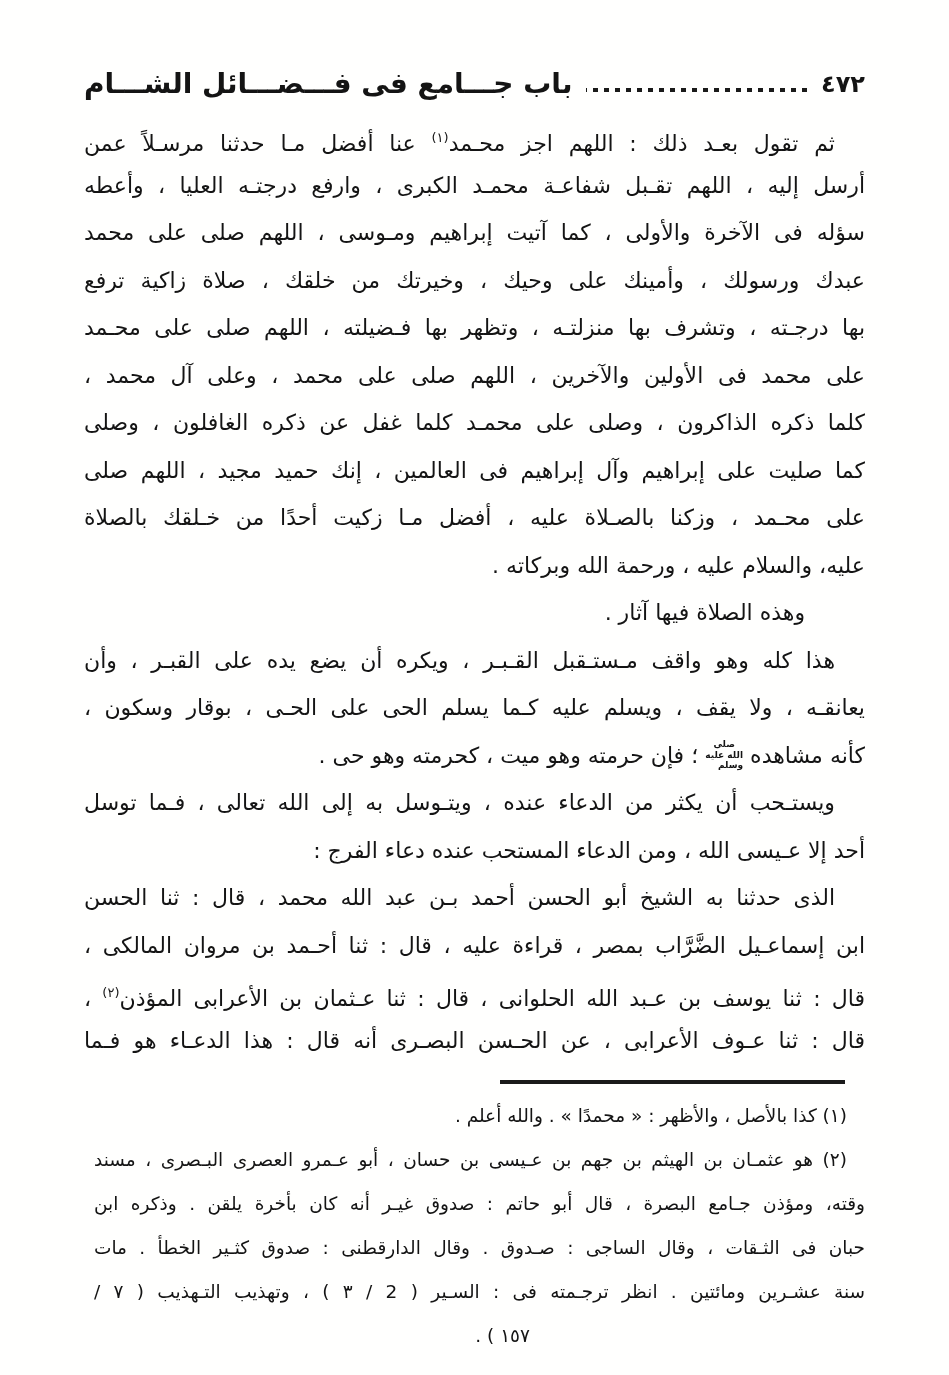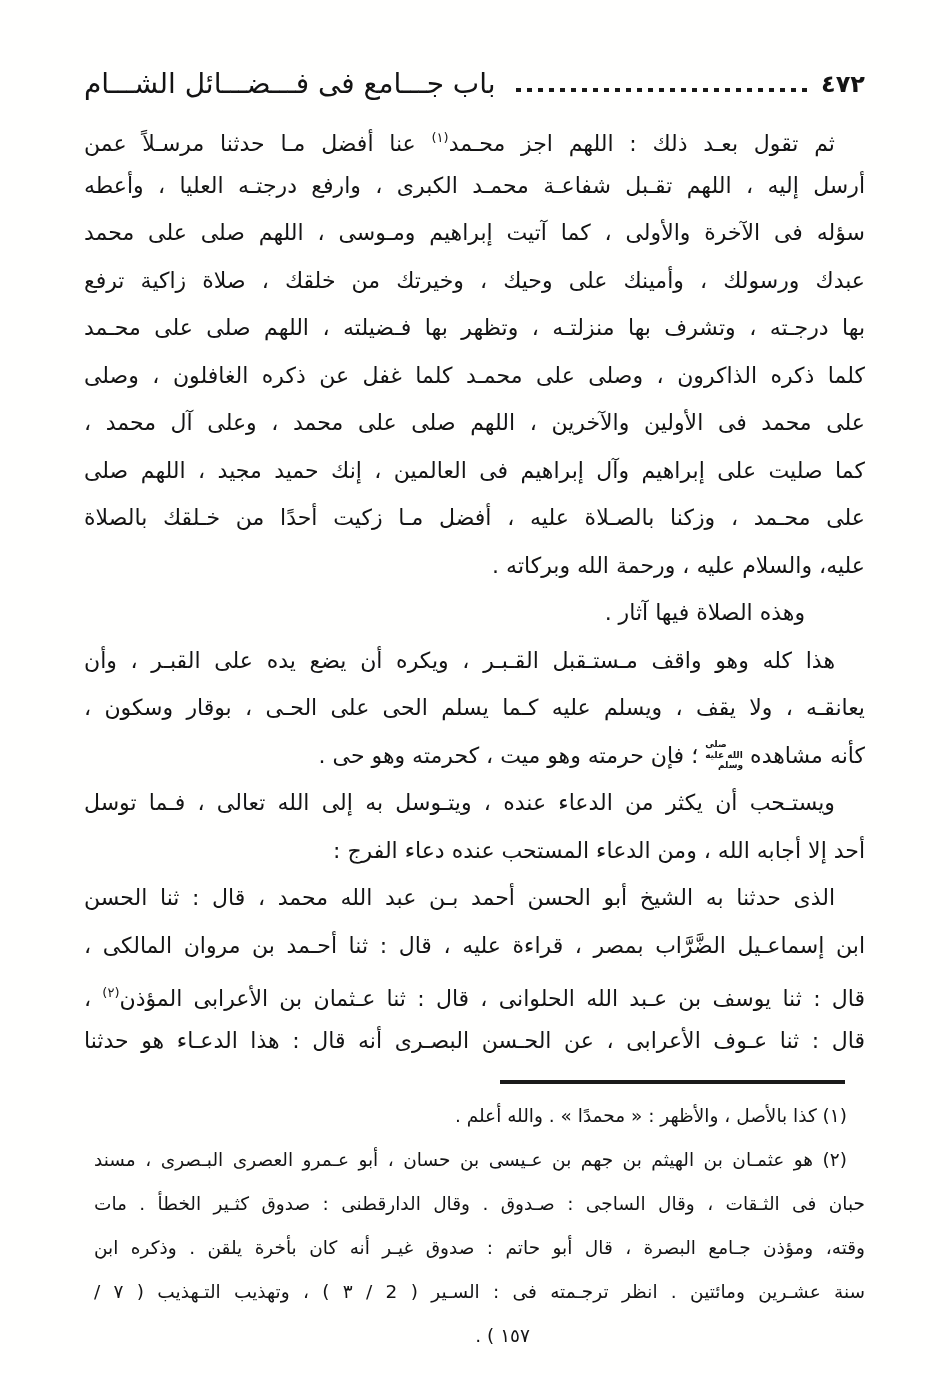--- a/index.html
+++ b/index.html
@@ -32,21 +32,21 @@
     margin-top:27px;
   }
   .leader {
     flex:1;
     height:4px;
     margin-bottom:10px;
     background:repeating-linear-gradient(to left, #1a1a1a 0 5px, transparent 5px 11px);
   }
   .chapter-title {
     font-size:28px;
-    font-weight:normal;
+    font-weight:bold;
     line-height:1.3;
     white-space:nowrap;
   }
   
   .main { font-size:22px; }
   .line {
     height:47.5px;
     line-height:47.5px;
     text-align:justify;
     text-align-last:justify;
@@ -61,21 +61,21 @@
     vertical-align:9px;
     letter-spacing:0;
   }
   .medallion {
     display:inline-block;
     width:38px;
     max-height:36px;
     font-size:9px;
     line-height:1.15;
     font-weight:bold;
-    text-align:left;
+    text-align:center;
     vertical-align:-8px;
     white-space:normal;
     overflow:hidden;
   }
   
   .fn-rule {
     width:345px; height:4px;
     background:#1a1a1a;
     margin:16px 20px 0 auto;
   }
@@ -104,57 +104,57 @@
   </div>
 
   <div class="main">
 
     <div>
       <div class="line ind30"><span>ثم تقول بعـد ذلك : اللهم اجز محـمد</span><span class="sup">(١)</span><span> عنا أفضل مـا حدثنا مرسـلاً عمن</span></div>
       <div class="line">أرسل إليه ، اللهم تقـبل شفاعـة محمـد الكبرى ، وارفع درجتـه العليا ، وأعطه</div>
       <div class="line">سؤله فى الآخرة والأولى ، كما آتيت إبراهيم ومـوسى ، اللهم صلى على محمد</div>
       <div class="line">عبدك ورسولك ، وأمينك على وحيك ، وخيرتك من خلقك ، صلاة زاكية ترفع</div>
       <div class="line">بها درجـته ، وتشرف بها منزلتـه ، وتظهر بها فـضيلته ، اللهم صلى على محـمد</div>
+      <div class="line">على محمد فى الأولين والآخرين ، اللهم صلى على محمد ، وعلى آل محمد ،</div>
       <div class="line">كلما ذكره الذاكرون ، وصلى على محمـد كلما غفل عن ذكره الغافلون ، وصلى</div>
-      <div class="line">على محمد فى الأولين والآخرين ، اللهم صلى على محمد ، وعلى آل محمد ،</div>
       <div class="line">كما صليت على إبراهيم وآل إبراهيم فى العالمين ، إنك حميد مجيد ، اللهم صلى</div>
       <div class="line">على محـمد ، وزكنا بالصـلاة عليه ، أفضل مـا زكيت أحدًا من خـلقك بالصلاة</div>
       <div class="line end">عليه، والسلام عليه ، ورحمة الله وبركاته .</div>
     </div>
 
     <div>
       <div class="line end ind60">وهذه الصلاة فيها آثار .</div>
     </div>
 
     <div>
       <div class="line ind30">هذا كله وهو واقف مـستـقبل القـبـر ، ويكره أن يضع يده على القبـر ، وأن</div>
       <div class="line">يعانقـه ، ولا يقف ، ويسلم عليه كـما يسلم الحى على الحـى ، بوقار وسكون ،</div>
       <div class="line end"><span>كأنه مشاهده </span><span class="medallion">صلى الله عليه وسلم</span><span> ؛ فإن حرمته وهو ميت ، كحرمته وهو حى .</span></div>
     </div>
 
     <div>
       <div class="line ind30">ويستـحب أن يكثر من الدعاء عنده ، ويتـوسل به إلى الله تعالى ، فـما توسل</div>
-      <div class="line end">أحد إلا أجابه الله ، ومن الدعاء المستحب عنده دعاء الفرج :</div>
+      <div class="line end">أحد إلا عـيسى الله ، ومن الدعاء المستحب عنده دعاء الفرج :</div>
     </div>
 
     <div>
       <div class="line ind30">الذى حدثنا به الشيخ أبو الحسن أحمد بـن عبد الله محمد ، قال : ثنا الحسن</div>
       <div class="line">ابن إسماعـيل الضَّرَّاب بمصر ، قراءة عليه ، قال : ثنا أحـمد بن مروان المالكى ،</div>
       <div class="line"><span>قال : ثنا يوسف بن عـبد الله الحلوانى ، قال : ثنا عـثمان بن الأعرابى المؤذن</span><span class="sup">(٢)</span><span> ،</span></div>
-      <div class="line">قال : ثنا عـوف الأعرابى ، عن الحـسن البصـرى أنه قال : هذا الدعـاء هو حدثنا</div>
+      <div class="line">قال : ثنا عـوف الأعرابى ، عن الحـسن البصـرى أنه قال : هذا الدعـاء هو فـما</div>
     </div>
 
   </div>
 
   <div class="fn-rule"></div>
 
   <div class="footnotes">
     <div class="fn-line end fn-first">(١) كذا بالأصل ، والأظهر : « محمدًا » . والله أعلم .</div>
     <div>
       <div class="fn-line fn-first">(٢) هو عثمـان بن الهيثم بن جهم بن عـيسى بن حسان ، أبو عـمرو العصرى البـصرى ، مسند</div>
+      <div class="fn-line">وقته، ومؤذن جـامع البصرة ، قال أبو حاتم : صدوق غيـر أنه كان بأخرة يلقن . وذكره ابن</div>
       <div class="fn-line">حبان فى الثـقات ، وقال الساجى : صـدوق . وقال الدارقطنى : صدوق كثـير الخطأ . مات</div>
-      <div class="fn-line">وقته، ومؤذن جـامع البصرة ، قال أبو حاتم : صدوق غيـر أنه كان بأخرة يلقن . وذكره ابن</div>
       <div class="fn-line">سنة عشـرين ومائتين . انظر ترجـمته فى : السـير ( 2 / ٣ ) ، وتهذيب التـهذيب ( ٧ /</div>
       <div class="fn-line end fn-tail">١٥٧ ) .</div>
     </div>
   </div>
 
 </div>
 
 </body></html>

